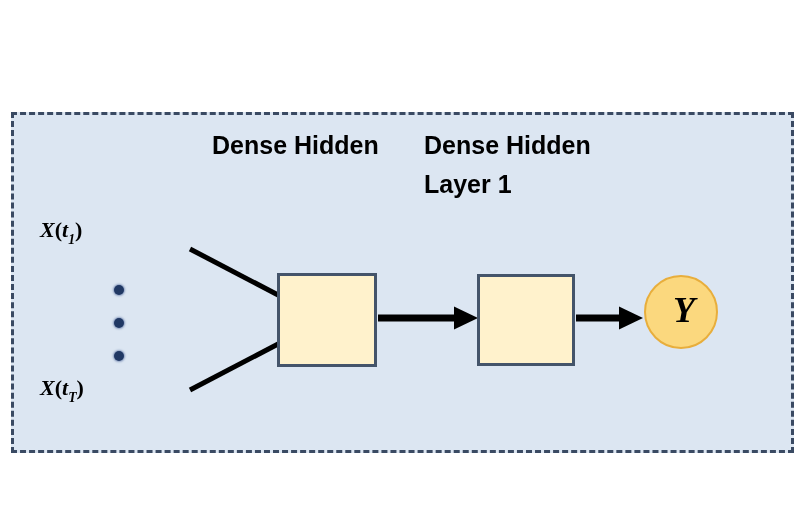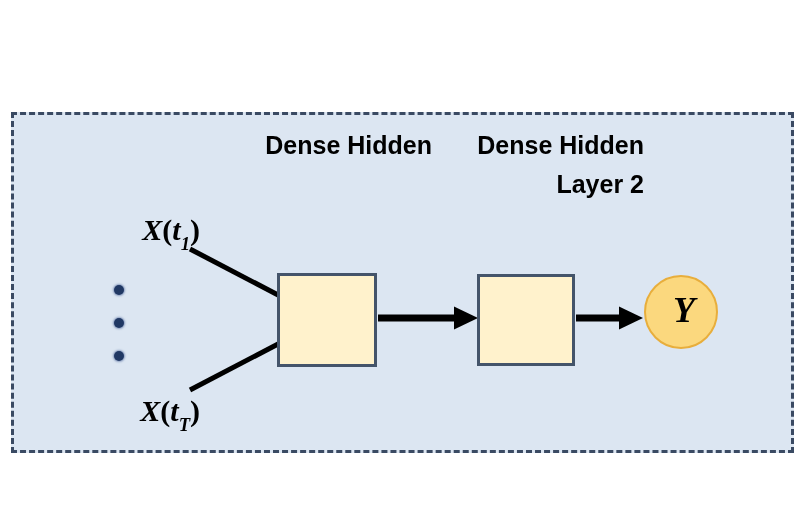--- a/index.html
+++ b/index.html
@@ -21,52 +21,52 @@
   }
   .overlay {
     position: absolute; left: 0; top: 0;
     z-index: 1;
     pointer-events: none;
   }
   .layer-title {
     position: absolute;
     top: 126px;
     width: 220px;
-    text-align: right;
+    text-align: left;
     font-weight: 700;
     font-size: 25px;
     line-height: 39px;
     color: #000000;
     z-index: 2;
   }
   .layer-title.t1 { left: 212px; }
   .layer-title.t2 { left: 424px; }
   .input-label {
     position: absolute;
     left: 40px;
     width: 160px;
-    text-align: right;
+    text-align: left;
     font-family: "Liberation Serif", serif;
     font-weight: 700;
-    font-size: 30px;
+    font-size: 22px;
     line-height: 40px;
     color: #000000;
     z-index: 2;
   }
   .input-label .it { font-style: italic; }
   .input-label .paren { font-style: normal; }
   .input-label sub {
     font-size: 0.62em;
     font-style: italic;
     position: relative;
     bottom: -0.15em;
     line-height: 0;
   }
   .il1 { top: 210px; }
-  .il2 { top: 368px; margin-top: 23px; }
+  .il2 { top: 368px; }
   .dots {
     position: absolute;
     left: 113px; top: 285px;
     width: 11px; height: 76px;
     display: flex;
     flex-direction: column;
     justify-content: space-between;
     align-items: center;
     z-index: 2;
   }
@@ -127,21 +127,21 @@
       <line class="conn" x1="576" y1="318" x2="620" y2="318" stroke-width="7"></line>
       <polygon class="head" points="619,306.5 643,318 619,329.5"></polygon>
     </g>
   </svg>
 
   <div class="layer-title t1">
     <div>Dense Hidden</div>
   </div>
   <div class="layer-title t2">
     <div>Dense Hidden</div>
-    <div>Layer 2</div>
+    <div>Layer 1</div>
   </div>
 
   <div class="input-label il1"><span class="it">X</span><span class="paren">(</span><span class="it">t</span><sub>1</sub><span class="paren">)</span></div>
 
   <div class="dots">
     <span class="dot"></span>
     <span class="dot"></span>
     <span class="dot"></span>
   </div>
 

